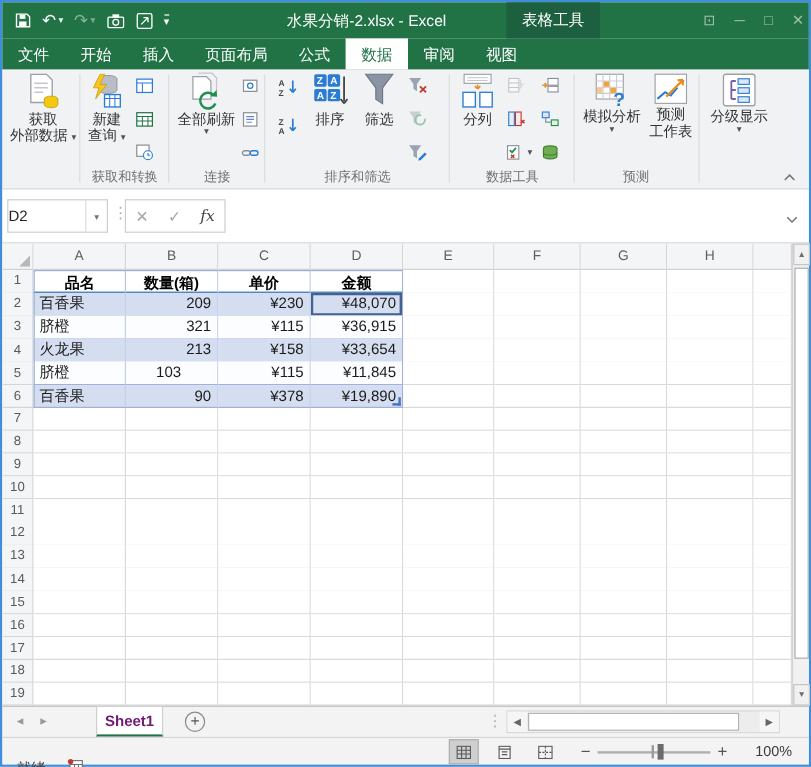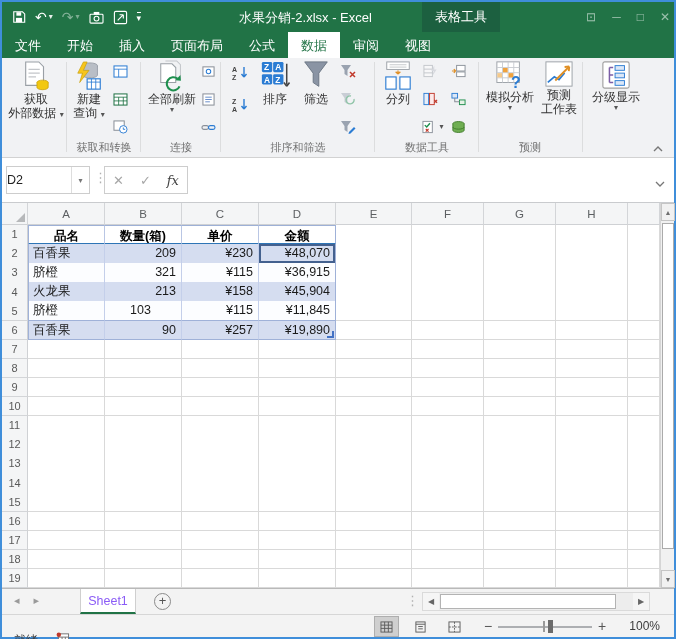--- a/index.html
+++ b/index.html
@@ -73,21 +73,21 @@
   .tbl-handle { position:absolute; width:7px; height:7px; border-right:2px solid #4472c4; border-bottom:2px solid #4472c4; }
 
   
   .vscroll { position:absolute; left:658px; top:201px; width:14px; height:385px; background:#f1f1f1; border-left:1px solid #d5d5d5; }
   .vbtn { position:absolute; left:0; width:14px; height:18px; background:#f1f1f1; border:1px solid #c5c5c5; color:#6e6e6e; font-size:7px; display:flex; align-items:center; justify-content:center; }
   .vthumb { position:absolute; left:1px; top:20px; width:12px; height:326px; background:#fff; border:1px solid #ababab; }
 
   
   .sheetbar { position:absolute; left:0; top:586px; width:672px; height:26px; background:#f3f3f3; border-top:1px solid #b9b9b9; font-size:12.5px; }
   .navarrows { position:absolute; left:12px; top:5px; color:#9a9a9a; font-size:11px; letter-spacing:14px; }
-  .sheettab { position:absolute; left:78px; top:0; width:56px; height:25px; background:#fff; border-right:1px solid #cfcfcf; border-left:1px solid #cfcfcf; border-bottom:2px solid #217346; color:#8b5cf6; font-weight:normal; display:flex; align-items:center; justify-content:center; }
+  .sheettab { position:absolute; left:78px; top:0; width:56px; height:25px; background:#fff; border-right:1px solid #cfcfcf; border-left:1px solid #cfcfcf; border-bottom:2px solid #217346; color:#701a75; font-weight:bold; display:flex; align-items:center; justify-content:center; }
   .addsheet { position:absolute; left:152px; top:4px; width:17px; height:17px; border:1px solid #8a8a8a; border-radius:50%; color:#555; font-size:13px; line-height:14px; text-align:center; }
   .sdots { position:absolute; left:404px; top:4px; color:#b0b0b0; font-size:13px; }
   .hscroll { position:absolute; left:420px; top:3px; width:228px; height:19px; background:#ededed; border:1px solid #dadada; }
   .hbtn { position:absolute; top:0; width:16px; height:17px; color:#666; font-size:8px; display:flex; align-items:center; justify-content:center; background:#f5f5f5; }
   .hthumb { position:absolute; left:17px; top:1px; width:176px; height:15px; background:#fff; border:1px solid #b3b3b3; }
 
   
   .statusbar { position:absolute; left:0; top:612px; width:672px; height:23px; background:#f3f3f3; border-top:1px solid #d6d6d6; font-size:12px; color:#3c3c3c; }
   .viewbtn { position:absolute; top:1px; width:25px; height:21px; display:flex; align-items:center; justify-content:center; }
   .viewbtn.sel { background:#cfcfcf; border:1px solid #aeaeae; }
@@ -444,40 +444,40 @@
       <div class="gc gcell t-cell t-plain t-right t-redge" style="left: 257px; top: 60.2px; width: 77px; height: 19.6px;">¥36,915</div>
       <div class="gc gcell" style="left: 334px; top: 60.2px; width: 76px; height: 19.6px;"></div>
       <div class="gc gcell" style="left: 410px; top: 60.2px; width: 72px; height: 19.6px;"></div>
       <div class="gc gcell" style="left: 482px; top: 60.2px; width: 72px; height: 19.6px;"></div>
       <div class="gc gcell" style="left: 554px; top: 60.2px; width: 72px; height: 19.6px;"></div>
       <div class="gc gcell" style="left: 626px; top: 60.2px; width: 32px; height: 19.6px;"></div>
       <div class="gc grownum" style="left: 0px; top: 79.3px; width: 26px; height: 19.6px;">4</div>
       <div class="gc gcell t-cell t-banded t-left t-ledge" style="left: 26px; top: 79.3px; width: 77px; height: 19.6px;">火龙果</div>
       <div class="gc gcell t-cell t-banded t-right" style="left: 103px; top: 79.3px; width: 77px; height: 19.6px;">213</div>
       <div class="gc gcell t-cell t-banded t-right" style="left: 180px; top: 79.3px; width: 77px; height: 19.6px;">¥158</div>
-      <div class="gc gcell t-cell t-banded t-right t-redge" style="left: 257px; top: 79.3px; width: 77px; height: 19.6px;">¥45,904</div>
+      <div class="gc gcell t-cell t-banded t-right t-redge" style="left: 257px; top: 79.3px; width: 77px; height: 19.6px;">¥33,654</div>
       <div class="gc gcell" style="left: 334px; top: 79.3px; width: 76px; height: 19.6px;"></div>
       <div class="gc gcell" style="left: 410px; top: 79.3px; width: 72px; height: 19.6px;"></div>
       <div class="gc gcell" style="left: 482px; top: 79.3px; width: 72px; height: 19.6px;"></div>
       <div class="gc gcell" style="left: 554px; top: 79.3px; width: 72px; height: 19.6px;"></div>
       <div class="gc gcell" style="left: 626px; top: 79.3px; width: 32px; height: 19.6px;"></div>
       <div class="gc grownum" style="left: 0px; top: 98.4px; width: 26px; height: 19.6px;">5</div>
       <div class="gc gcell t-cell t-plain t-left t-ledge" style="left: 26px; top: 98.4px; width: 77px; height: 19.6px;">脐橙</div>
       <div class="gc gcell t-cell t-plain t-right" style="left: 103px; top: 98.4px; width: 77px; height: 19.6px; text-align: center;">103</div>
       <div class="gc gcell t-cell t-plain t-right" style="left: 180px; top: 98.4px; width: 77px; height: 19.6px;">¥115</div>
       <div class="gc gcell t-cell t-plain t-right t-redge" style="left: 257px; top: 98.4px; width: 77px; height: 19.6px;">¥11,845</div>
       <div class="gc gcell" style="left: 334px; top: 98.4px; width: 76px; height: 19.6px;"></div>
       <div class="gc gcell" style="left: 410px; top: 98.4px; width: 72px; height: 19.6px;"></div>
       <div class="gc gcell" style="left: 482px; top: 98.4px; width: 72px; height: 19.6px;"></div>
       <div class="gc gcell" style="left: 554px; top: 98.4px; width: 72px; height: 19.6px;"></div>
       <div class="gc gcell" style="left: 626px; top: 98.4px; width: 32px; height: 19.6px;"></div>
       <div class="gc grownum" style="left: 0px; top: 117.5px; width: 26px; height: 19.6px;">6</div>
       <div class="gc gcell t-cell t-banded t-left t-ledge" style="left: 26px; top: 117.5px; width: 77px; height: 19.6px;">百香果</div>
       <div class="gc gcell t-cell t-banded t-right" style="left: 103px; top: 117.5px; width: 77px; height: 19.6px;">90</div>
-      <div class="gc gcell t-cell t-banded t-right" style="left: 180px; top: 117.5px; width: 77px; height: 19.6px;">¥257</div>
+      <div class="gc gcell t-cell t-banded t-right" style="left: 180px; top: 117.5px; width: 77px; height: 19.6px;">¥378</div>
       <div class="gc gcell t-cell t-banded t-right t-redge" style="left: 257px; top: 117.5px; width: 77px; height: 19.6px;">¥19,890</div>
       <div class="tbl-handle" style="left: 325px; top: 128.1px;"></div>
       <div class="gc gcell" style="left: 334px; top: 117.5px; width: 76px; height: 19.6px;"></div>
       <div class="gc gcell" style="left: 410px; top: 117.5px; width: 72px; height: 19.6px;"></div>
       <div class="gc gcell" style="left: 482px; top: 117.5px; width: 72px; height: 19.6px;"></div>
       <div class="gc gcell" style="left: 554px; top: 117.5px; width: 72px; height: 19.6px;"></div>
       <div class="gc gcell" style="left: 626px; top: 117.5px; width: 32px; height: 19.6px;"></div>
       <div class="gc grownum" style="left: 0px; top: 136.6px; width: 26px; height: 19.6px;">7</div>
       <div class="gc gcell" style="left: 26px; top: 136.6px; width: 77px; height: 19.6px;"></div>
       <div class="gc gcell" style="left: 103px; top: 136.6px; width: 77px; height: 19.6px;"></div>

